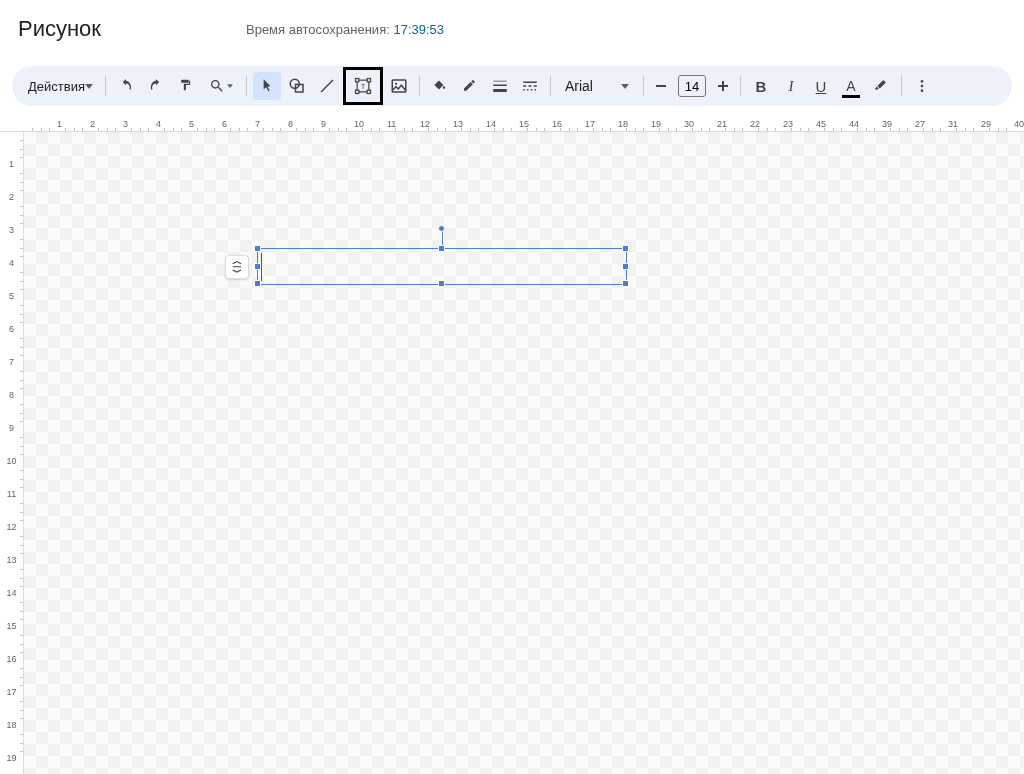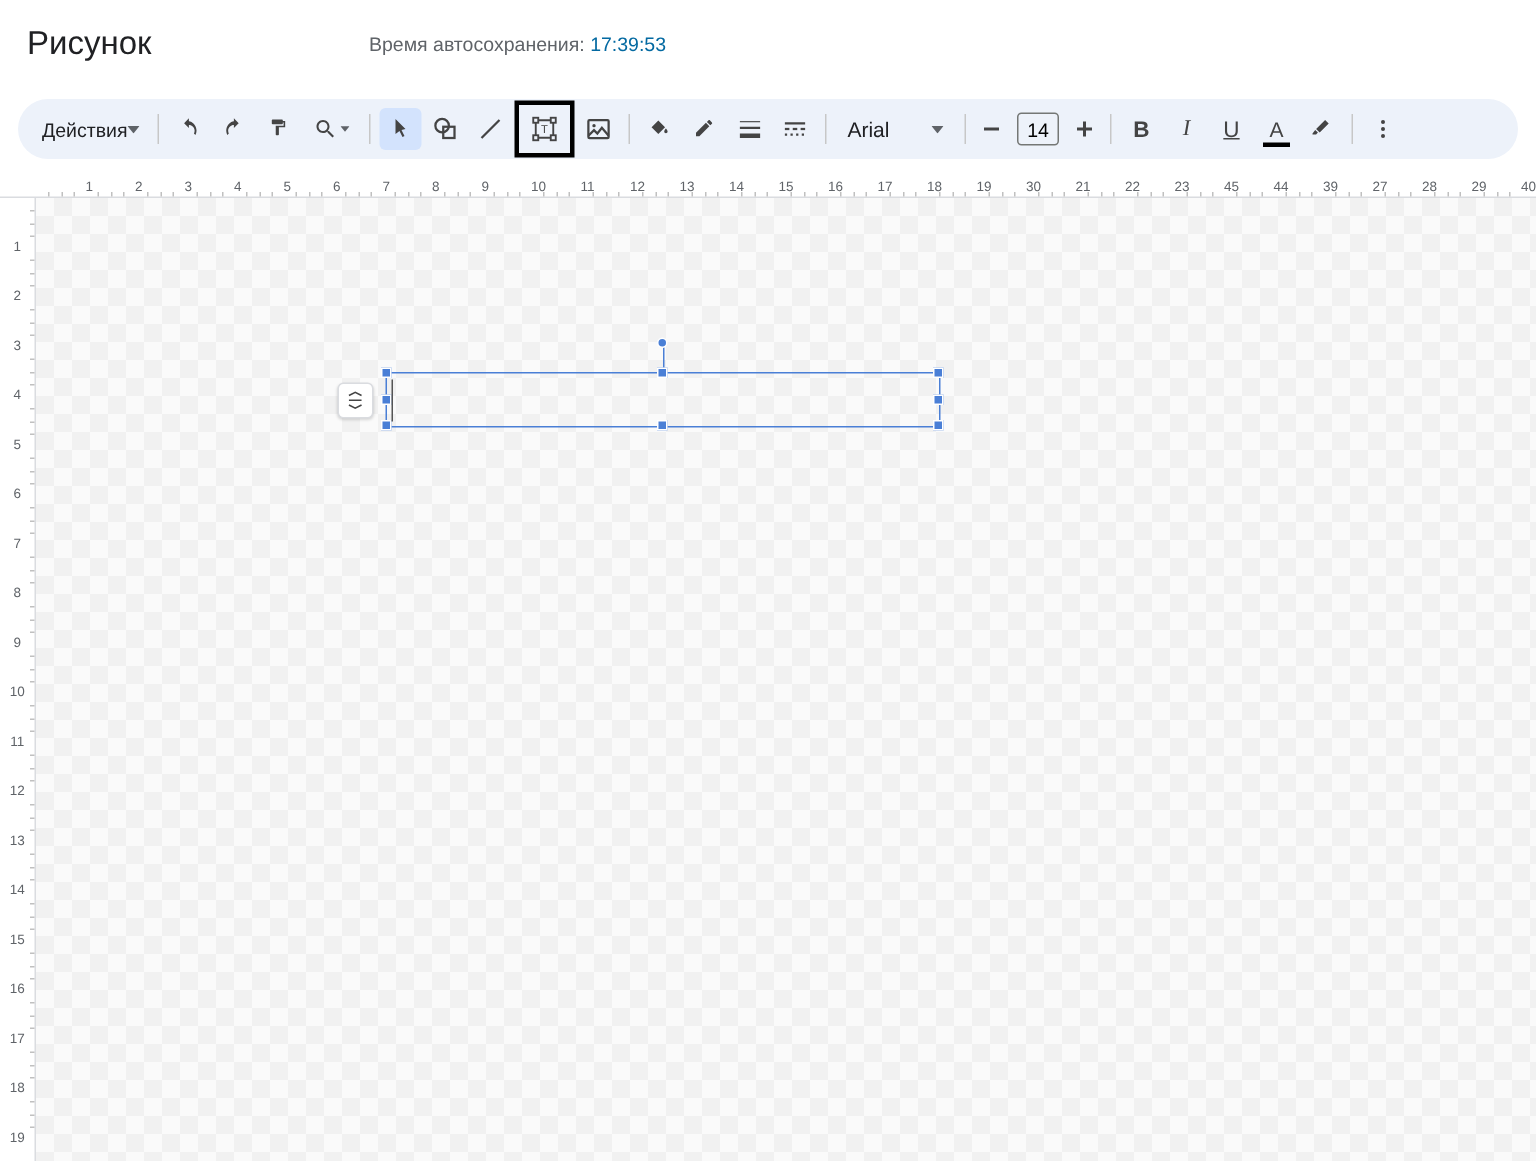--- a/index.html
+++ b/index.html
@@ -370,21 +370,21 @@
       <div class="ruler-h-subtick" style="left: 833.25px;"></div>
       <div class="ruler-h-subtick" style="left: 841.5px;"></div>
       <div class="ruler-h-subtick" style="left: 849.75px;"></div>
       <div class="ruler-h-tick" style="left: 891px;">
         <span class="num">27</span>
       </div>
       <div class="ruler-h-subtick" style="left: 866.25px;"></div>
       <div class="ruler-h-subtick" style="left: 874.5px;"></div>
       <div class="ruler-h-subtick" style="left: 882.75px;"></div>
       <div class="ruler-h-tick" style="left: 924px;">
-        <span class="num">28</span>
+        <span class="num">31</span>
       </div>
       <div class="ruler-h-subtick" style="left: 899.25px;"></div>
       <div class="ruler-h-subtick" style="left: 907.5px;"></div>
       <div class="ruler-h-subtick" style="left: 915.75px;"></div>
       <div class="ruler-h-tick" style="left: 957px;">
         <span class="num">29</span>
       </div>
       <div class="ruler-h-subtick" style="left: 932.25px;"></div>
       <div class="ruler-h-subtick" style="left: 940.5px;"></div>
       <div class="ruler-h-subtick" style="left: 948.75px;"></div>

